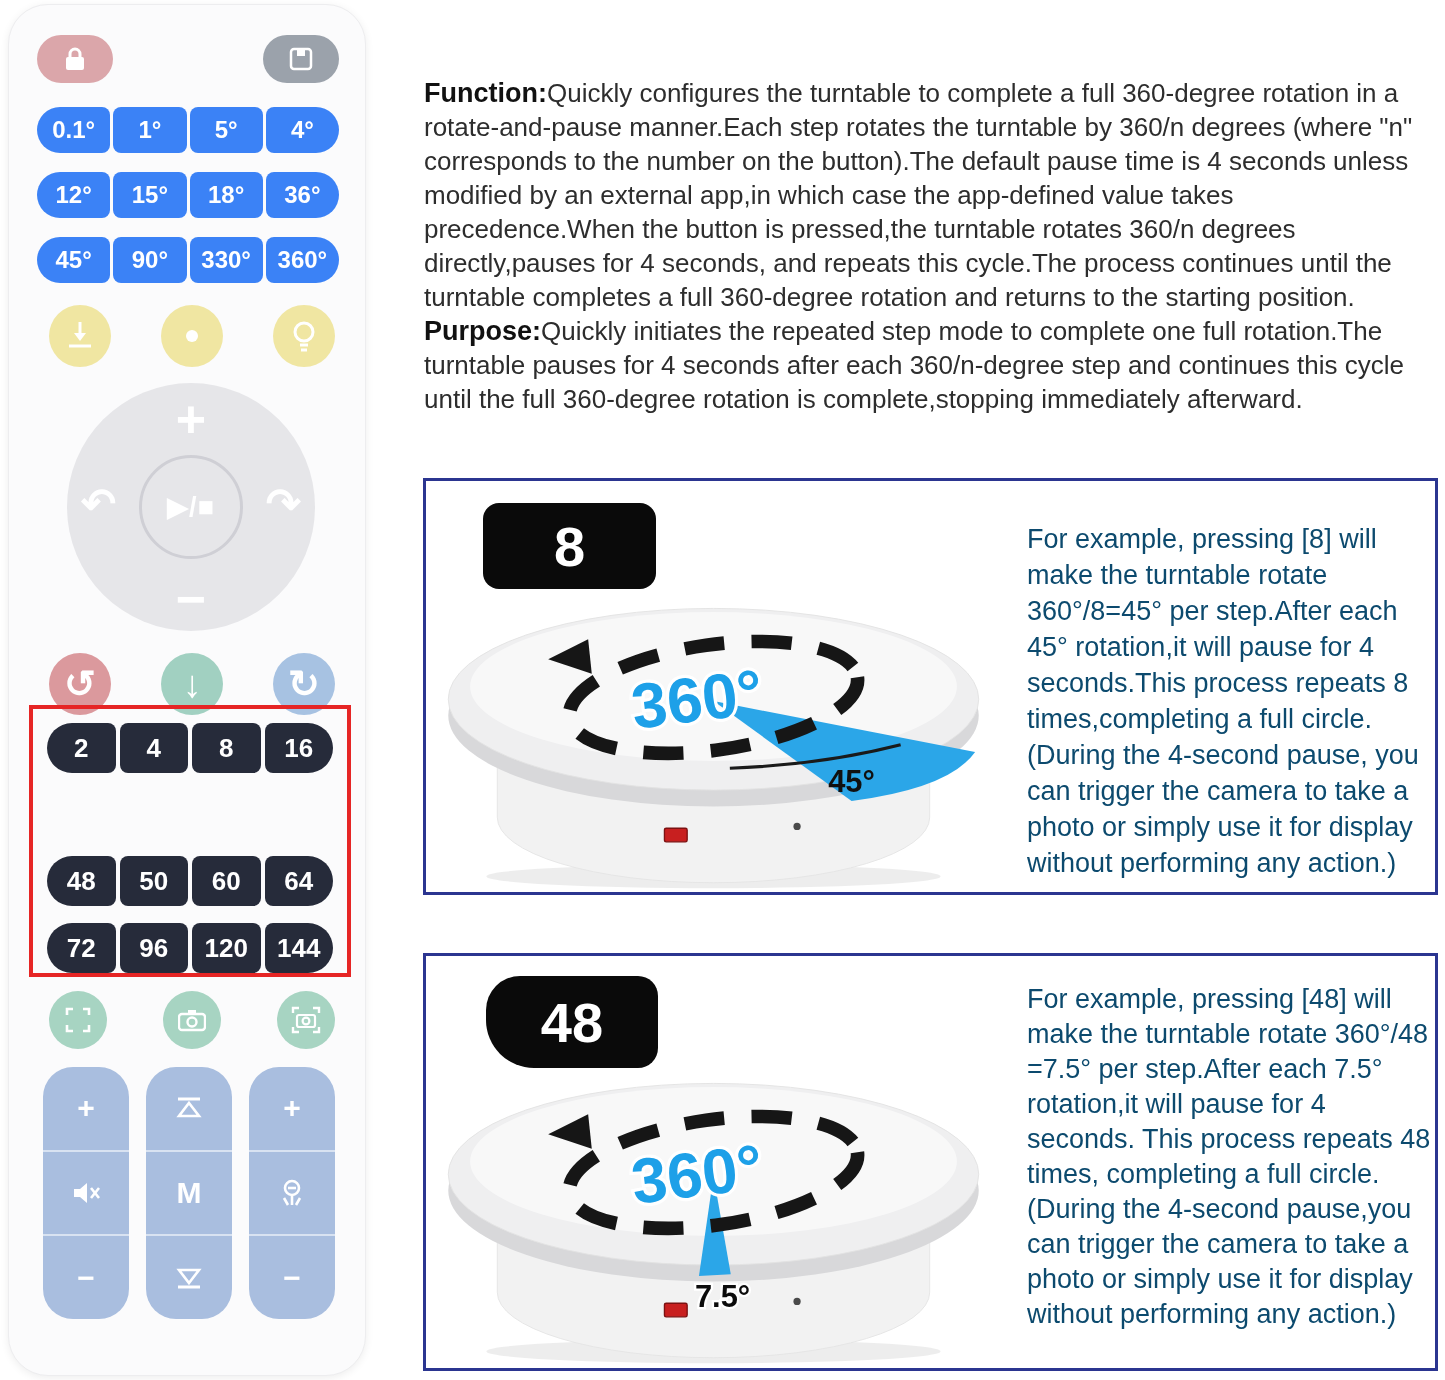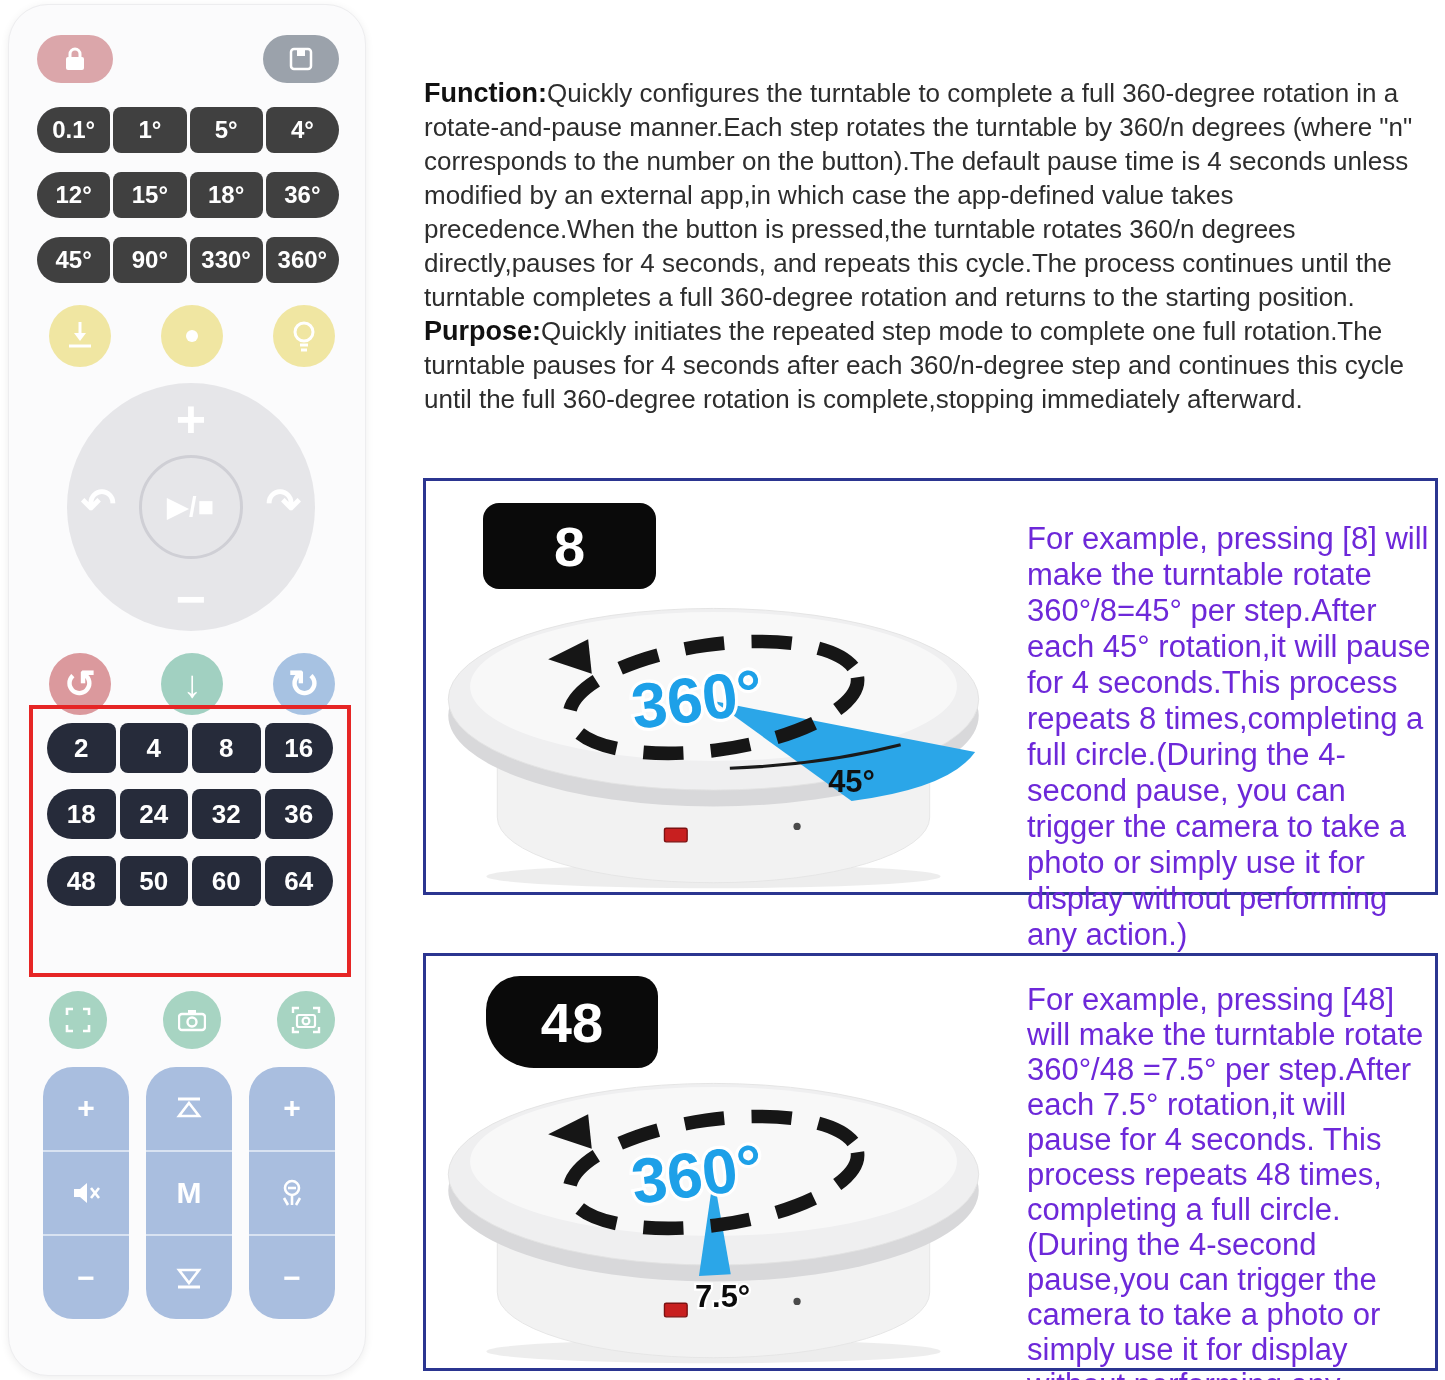--- a/index.html
+++ b/index.html
@@ -10,21 +10,21 @@
   
   .remote { position:absolute; left:8px; top:4px; width:358px; height:1372px;
             background:#fbfbfc; border:1px solid #ededef; border-radius:40px;
             box-shadow:0 2px 8px rgba(0,0,0,.07); }
   .pill { display:flex; align-items:center; justify-content:center; color:#fff; }
   .r-top-row { position:absolute; left:28px; top:30px; width:302px; height:50px;
                display:flex; justify-content:space-between; }
   .lock-btn { width:76px; height:48px; border-radius:24px; background:#dba6aa; }
   .save-btn { width:76px; height:48px; border-radius:24px; background:#9ba2ab; }
   .deg-row { position:absolute; left:28px; width:302px; height:46px; display:flex; gap:3px; }
-  .deg-row .seg { flex:1; background:#404040; color:#fff; font-weight:bold; font-size:24px;
+  .deg-row .seg { flex:1; background:#3b82f6; color:#fff; font-weight:bold; font-size:24px;
                   display:flex; align-items:center; justify-content:center; border-radius:8px; }
   .deg-row .seg:first-child { border-radius:23px 8px 8px 23px; }
   .deg-row .seg:last-child  { border-radius:8px 23px 23px 8px; }
   .row1 { top:102px; } .row2 { top:167px; } .row3 { top:232px; }
   .yellow-row { position:absolute; left:40px; top:300px; width:286px; display:flex; justify-content:space-between; }
   .ycirc { width:62px; height:62px; border-radius:50%; background:#f0e6a2; display:flex; align-items:center; justify-content:center; color:#fff; }
   .dpad { position:absolute; left:58px; top:378px; width:248px; height:248px; border-radius:50%;
           background:#e6e6e9; }
   .dpad .plus  { position:absolute; top:6px;  left:0; right:0; text-align:center; color:#fff; font-size:52px; font-weight:bold; }
   .dpad .minus { position:absolute; bottom:2px; left:0; right:0; text-align:center; color:#fff; font-size:52px; font-weight:bold; }
@@ -58,21 +58,21 @@
   .intro { position:absolute; left:424px; top:76px; width:1016px; font-size:26px; line-height:34px; color:#2d2d2d; }
   .intro b { color:#111; font-size:27px; }
   .example-box { position:absolute; left:423px; width:1015px; background:#fff; border:3px solid #2b3590; }
   .box1 { top:478px; height:417px; }
   .box2 { top:953px; height:418px; }
   .key { position:absolute; background:#0a0a0a; color:#fff; font-weight:bold; font-size:56px;
          display:flex; align-items:center; justify-content:center; }
   .key8  { left:57px; top:22px; width:173px; height:86px; border-radius:16px; }
   .key48 { left:60px; top:20px; width:172px; height:92px; border-radius:34px 20px 20px 48px; }
   .turntable { position:absolute; left:15px; top:82px; width:545px; height:327px; }
-  .desc { position:absolute; left:601px; width:404px; font-size:31px; line-height:36px; color:#6d28d9; }
+  .desc { position:absolute; left:601px; width:404px; font-size:27px; line-height:36px; color:#0c4a6e; }
   .box1 .desc { top:40px; }
   .box2 .desc { top:26px; line-height:35px; }
 
   svg { display:block; }
 </style>
 </head>
 <body>
 
 <div class="canvas">
 
@@ -148,31 +148,31 @@
       <div class="mcirc mc-blue">↻</div>
     </div>
 
     <div class="step-frame">
       <div class="step-row srow1">
         <div class="seg">2</div>
         <div class="seg">4</div>
         <div class="seg">8</div>
         <div class="seg">16</div>
       </div>
-      <div class="step-row srow2">
-        <div class="seg">18</div>
-        <div class="seg">24</div>
-        <div class="seg">32</div>
-        <div class="seg">36</div>
-      </div>
       <div class="step-row srow3">
         <div class="seg">48</div>
         <div class="seg">50</div>
         <div class="seg">60</div>
         <div class="seg">64</div>
+      </div>
+      <div class="step-row srow4">
+        <div class="seg">72</div>
+        <div class="seg">96</div>
+        <div class="seg">120</div>
+        <div class="seg">144</div>
       </div>
     </div>
 
     <div class="green-row">
       <div class="gcirc">
         <svg width="26" height="26" viewBox="0 0 26 26">
           <path d="M2 8 V2 H8 M18 2 H24 V8 M24 18 V24 H18 M8 24 H2 V18" fill="none" stroke="#fff" stroke-width="2.6"></path>
         </svg>
       </div>
       <div class="gcirc">

